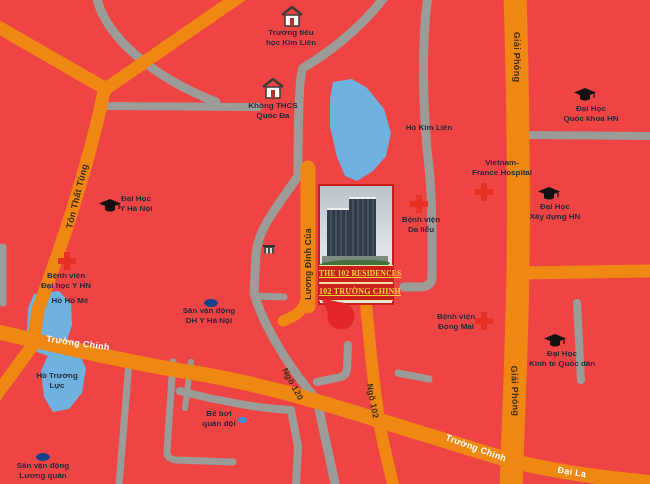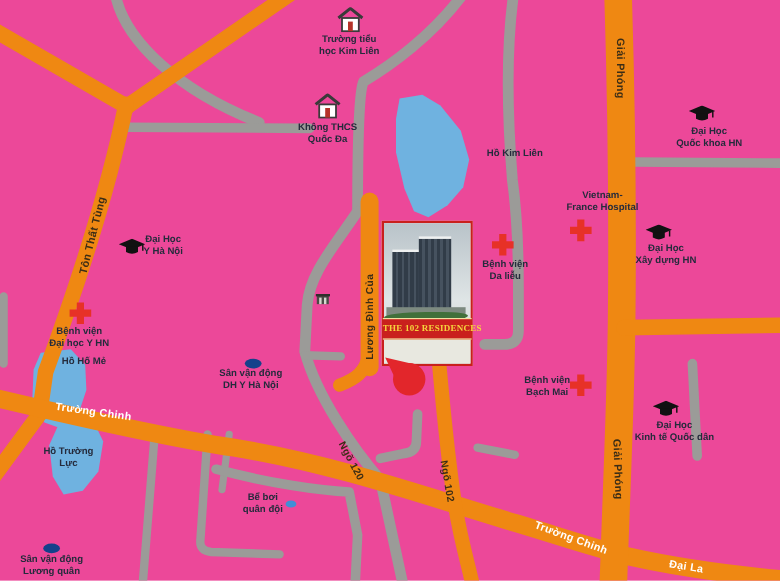--- a/index.html
+++ b/index.html
@@ -1,16 +1,16 @@
 <!DOCTYPE html>
 <html><head>
 <meta charset="utf-8">
 <style>
   html,body{margin:0;padding:0;background:#ffffff;}
-  #stage{position:relative;width:650px;height:484px;background:#ec4899;overflow:hidden;
+  #stage{position:relative;width:650px;height:484px;background:#ef4444;overflow:hidden;
          font-family:"Liberation Sans",sans-serif;}
   #map-svg{position:absolute;left:0;top:0;z-index:1;}
   .lbl{position:absolute;z-index:6;transform:translate(-50%,-50%);
        font-size:8px;font-weight:bold;color:#252b3c;text-align:center;
        line-height:1.2;white-space:nowrap;}
   .lbl span{display:block;}
   .roadlbl{position:absolute;z-index:7;font-size:9px;font-weight:bold;
            white-space:nowrap;letter-spacing:.3px;}
   .roadlbl.white{color:#ffffff;}
   .roadlbl.dark{color:#3b2d16;}
@@ -26,21 +26,21 @@
          background:repeating-linear-gradient(90deg,#313c48 0 3px,#46525f 3px 5px);}
   #tower-left{left:7px;top:22px;width:23px;height:58px;}
   #tower-right{left:29px;top:11px;width:27px;height:69px;}
   #podium{position:absolute;left:2px;top:70px;width:66px;height:8px;background:#7d8a80;}
   #trees{position:absolute;left:0px;top:74px;width:70px;height:8px;background:#41703a;
          border-radius:50% 30% 50% 30%/60% 40% 60% 40%;}
   #ground{position:absolute;left:0;top:79px;width:72px;height:38px;background:#e8e8e0;}
   .band{position:absolute;left:-1px;right:-1px;height:16px;background:#c9201d;
         border-top:1px solid #f0e0a0;border-bottom:1px solid #f0e0a0;
         color:#f6d33c;font-family:"Liberation Serif",serif;font-weight:bold;
-        font-size:7.5px;text-align:center;line-height:15px;letter-spacing:.2px;white-space:nowrap;}
+        font-size:7.5px;text-align:center;line-height:15px;letter-spacing:.2px;white-space:nowrap;text-decoration:underline;}
   #band1{top:79px;}
   #band2{top:97px;font-size:8px;}
   #marker{position:absolute;left:315px;top:294px;z-index:30;}
 </style>
 </head>
 <body>
 
 <div id="stage">
 
   <svg id="map-svg" width="650" height="484" viewBox="0 0 650 484">
@@ -163,21 +163,21 @@
   <div class="lbl" style="left:502px;top:168px;">
     <span>Vietnam-</span>
     <span>France Hospital</span>
   </div>
   <div class="lbl" style="left:421px;top:225px;">
     <span>Bệnh viện</span>
     <span>Da liễu</span>
   </div>
   <div class="lbl" style="left:456px;top:322px;">
     <span>Bệnh viện</span>
-    <span>Bạch Mai</span>
+    <span>Đống Mai</span>
   </div>
   <div class="lbl" style="left:66px;top:281px;">
     <span>Bệnh viện</span>
     <span>Đại học Y HN</span>
   </div>
   <div class="lbl" style="left:389px;top:128px;margin-left:40px;">
     <span>Hồ Kim Liên</span>
   </div>
   <div class="lbl" style="left:58px;top:301px;margin-left:12px;">
     <span>Hồ Hố Mẻ</span>
@@ -211,20 +211,21 @@
 
   <div id="card">
     <div id="scene">
       <div class="tower" id="tower-left"></div>
       <div class="tower" id="tower-right"></div>
       <div id="podium"></div>
       <div id="trees"></div>
       <div id="ground"></div>
     </div>
     <div class="band" id="band1">THE 102 RESIDENCES</div>
+    <div class="band" id="band2">102 TRƯỜNG CHINH</div>
   </div>
 
   <svg id="marker" width="45" height="40" viewBox="0 0 45 40">
     <polygon points="6,4 32,10 17,27" fill="#e2262b"></polygon>
     <circle cx="26" cy="22" r="13.5" fill="#e2262b"></circle>
   </svg>
 
 </div>
 
 </body></html>

